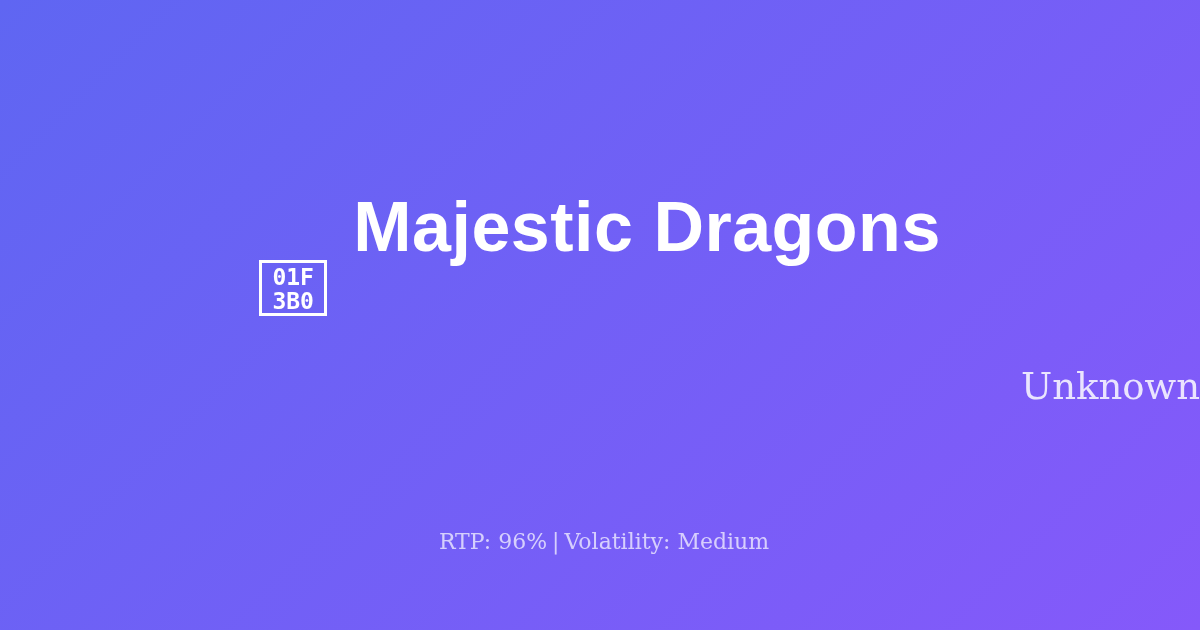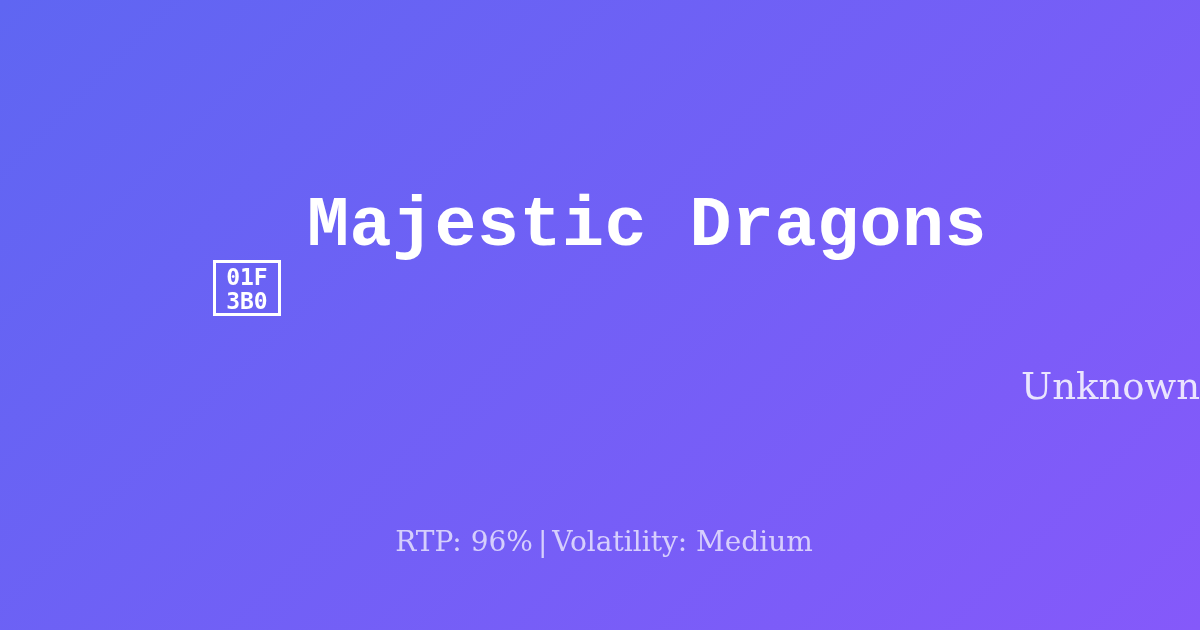--- a/index.html
+++ b/index.html
@@ -59,21 +59,21 @@
     font-family: "DejaVu Sans Mono", "Liberation Mono", monospace;
     font-size: 23px;
     font-weight: 700;
     letter-spacing: 0px;
     color: #ffffff;
     line-height: 24px;
     display: block;
   }
 
   .game-title {
-    font-family: Liberation Mono, monospace;
+    font-family: Liberation Sans, sans-serif;
     font-weight: 700;
     font-size: 70px;
     line-height: 84px;
     color: #ffffff;
     letter-spacing: 0.5px;
     white-space: nowrap;
   }
 
   
   .provider {
@@ -92,21 +92,21 @@
 
   
   .meta {
     position: absolute;
     top: 527px;
     left: 0;
     right: 0;
     text-align: center;
     font-family: "DejaVu Serif", "Liberation Serif", serif;
     font-weight: 400;
-    font-size: 28px;
+    font-size: 22px;
     line-height: 30px;
     color: rgba(255, 255, 255, 0.70);
     white-space: nowrap;
     padding-left: 8px;
   }
 
   .meta-sep {
     padding: 0 5px;
   }
 </style>

